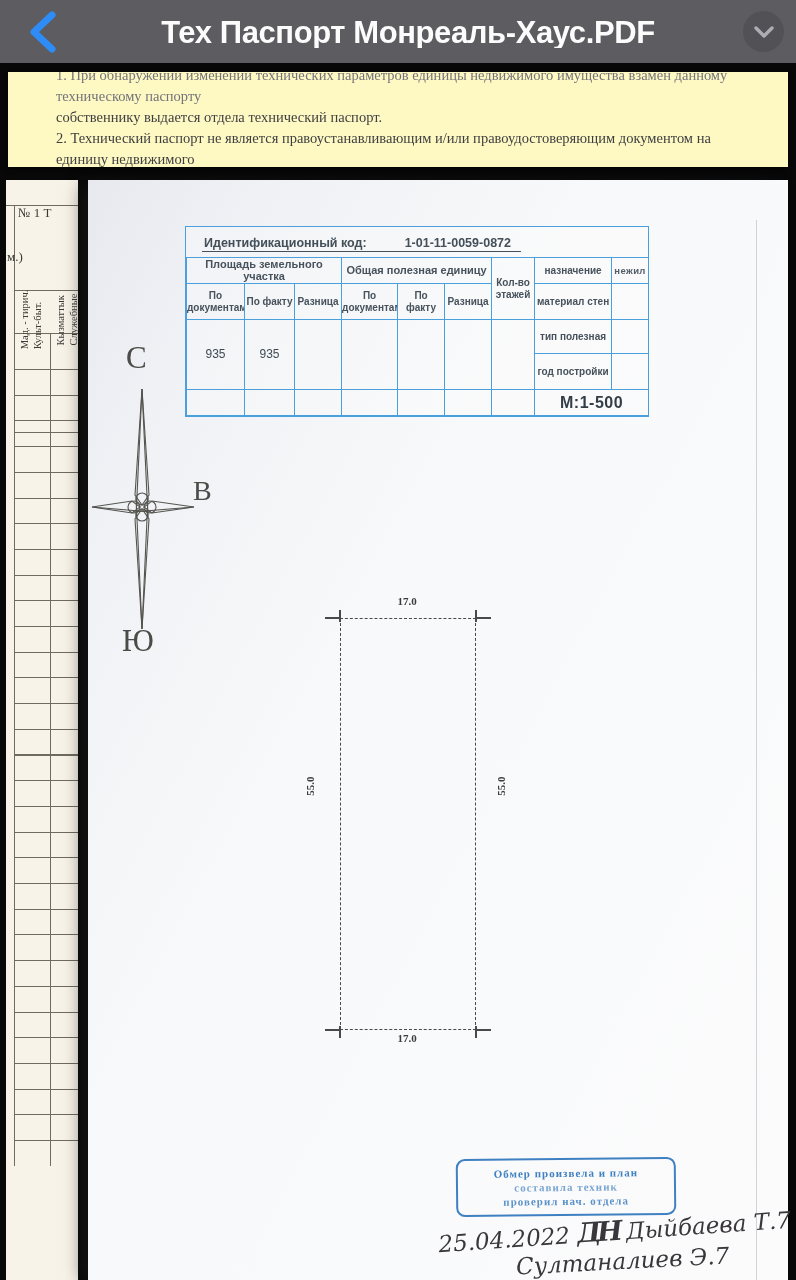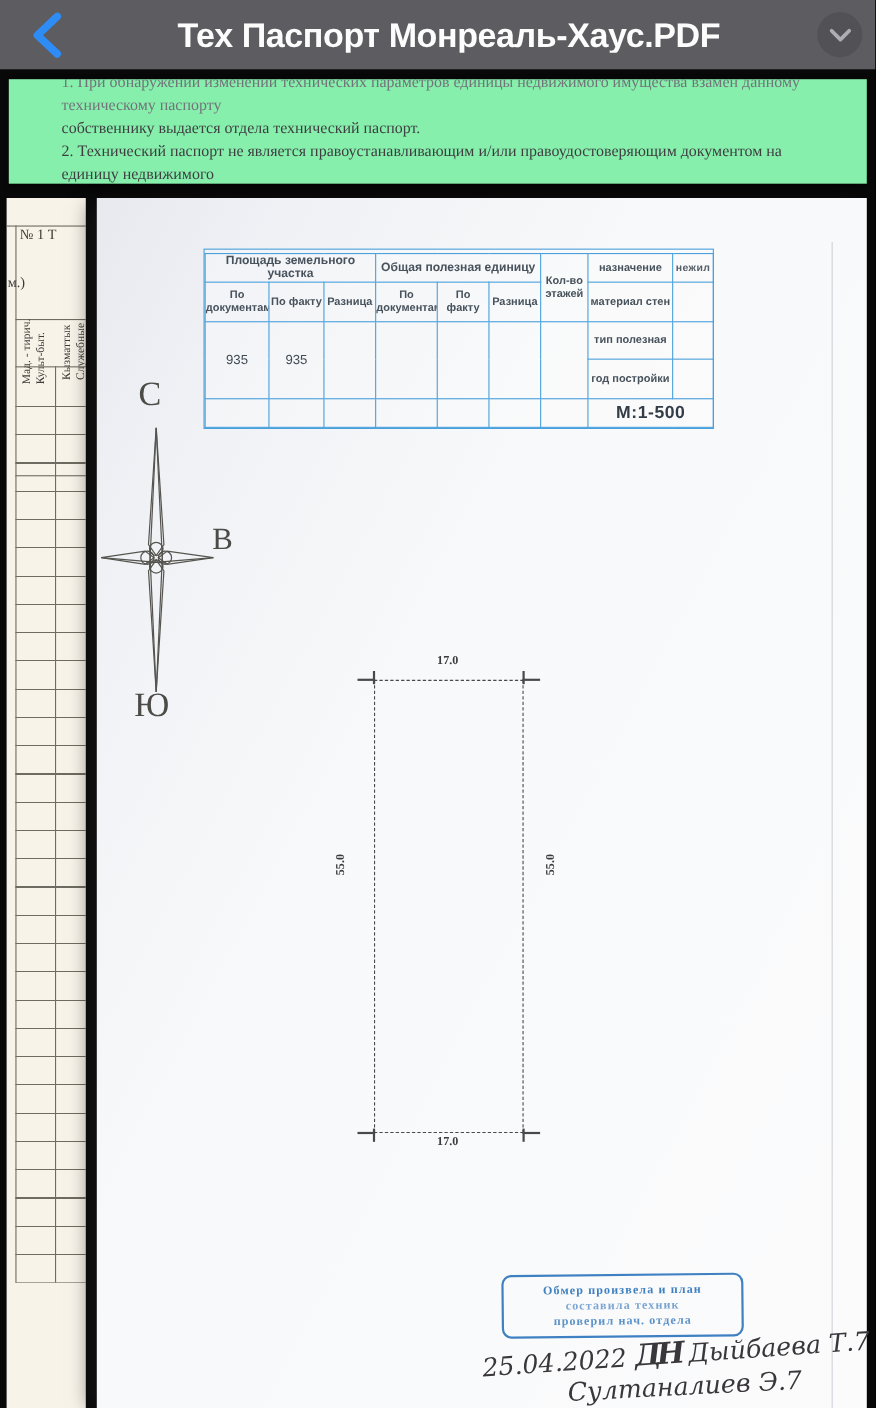--- a/index.html
+++ b/index.html
@@ -13,21 +13,21 @@
   .title{position:absolute;left:90px;right:70px;top:0;height:48px;line-height:66px;text-align:center;
          color:#fcfcfd;font-size:31px;font-weight:600;letter-spacing:-.4px;white-space:nowrap;
          overflow:hidden;}
   .menu-btn{position:absolute;right:12px;top:11px;width:41px;height:41px;border-radius:50%;
             background:#525156;border:none;cursor:pointer;display:flex;align-items:center;justify-content:center;}
 
   
   .doc-area{position:absolute;left:0;top:63px;width:796px;height:1217px;background:#080808;}
 
   
-  .fragment{position:absolute;left:8px;top:9px;width:780px;height:95px;background:#86efac;
+  .fragment{position:absolute;left:8px;top:9px;width:780px;height:95px;background:#fef9c3;
             overflow:hidden;box-shadow:0 2px 4px rgba(0,0,0,.6);}
   .fragment .txt{margin:-7px 26px 0 48px;font-family:"Liberation Serif",serif;font-size:14.5px;
                  line-height:21px;color:#3e3e40;}
   .fragment .txt .l0{color:#73737a;}
 
   
   .strip{position:absolute;left:6px;top:117px;width:72px;height:1100px;background:#f8f3e9;overflow:hidden;}
   .strip .hline{position:absolute;height:1px;background:#6e6b62;}
   .strip .vline{position:absolute;width:1px;background:#6e6b62;}
   .strip .gridrows{position:absolute;left:8px;top:189px;width:74px;height:797px;
@@ -144,20 +144,23 @@
           <div>Кызматтык</div>
           <div>Служебные</div>
         </div>
       </div>
     </aside>
 
     <section class="plan">
       <div class="fold"></div>
 
       <div class="ibox">
+        <div class="idline">
+          <span class="u"><span>Идентификационный код:</span><span class="gap"></span><span>1-01-11-0059-0872</span></span>
+        </div>
         <table class="itab">
           <colgroup>
             <col style="width:58px">
               <col style="width:50px">
               <col style="width:47px">
             <col style="width:56px">
               <col style="width:47px">
               <col style="width:47px">
             <col style="width:43px">
               <col style="width:77px">

